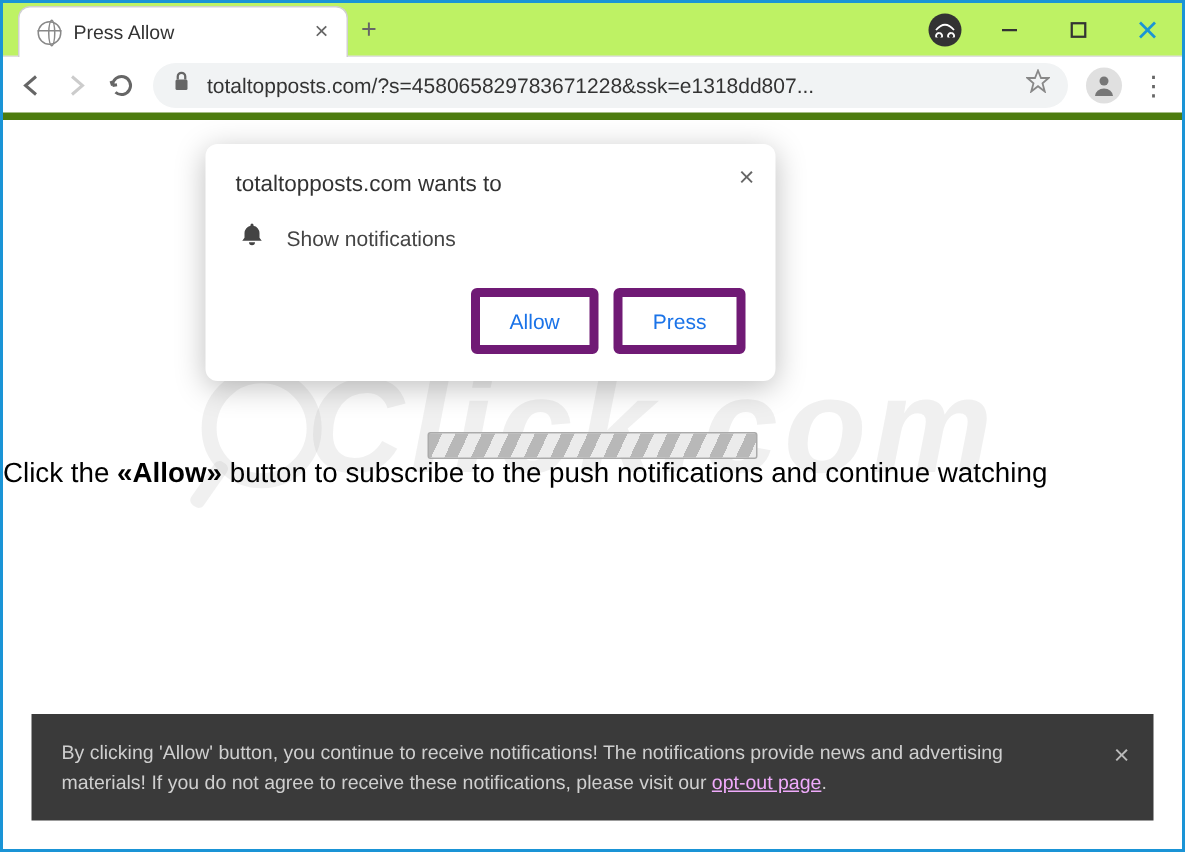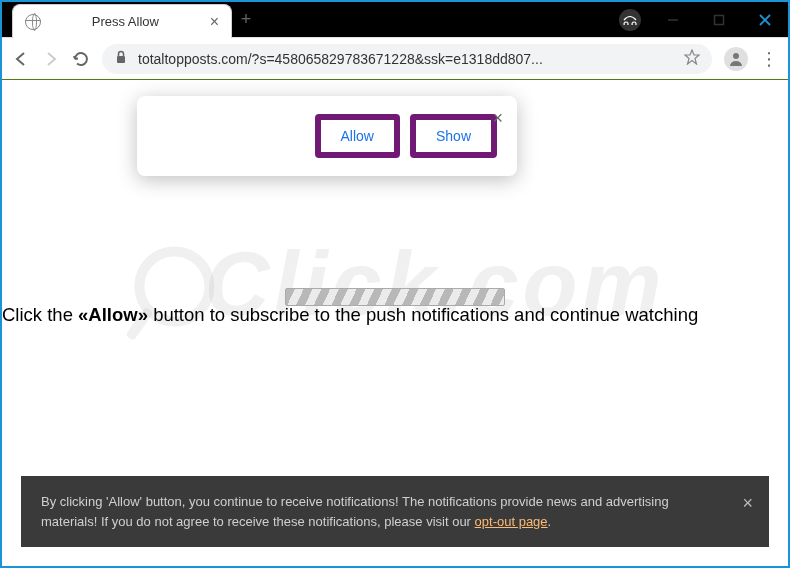--- a/index.html
+++ b/index.html
@@ -1,33 +1,33 @@
 <!DOCTYPE html>
 <html><head>
   <meta charset="utf-8">
   <style>
     * { margin: 0; padding: 0; box-sizing: border-box; font-family: 'Segoe UI', Arial, sans-serif; }
     body { width: 790px; height: 568px; background: #fff; position: relative; overflow: hidden; border: 2px solid #1a94d6; }
     
-    .titlebar { height: 36px; background: #000000; display: flex; align-items: stretch; border-bottom: 1px solid #e0e0e0; text-align: center; }
+    .titlebar { height: 36px; background: #bef264; display: flex; align-items: stretch; border-bottom: 1px solid #e0e0e0; }
     .tab { display: flex; align-items: center; height: 34px; margin-top: 2px; margin-left: 10px; padding: 0 12px; background: #fff; border: 1px solid #d0d0d0; border-bottom: none; border-radius: 8px 8px 0 0; min-width: 220px; gap: 8px; }
     .globe-icon { width: 16px; height: 16px; border: 1.5px solid #888; border-radius: 50%; position: relative; flex-shrink: 0; }
     .globe-icon::before { content: ''; position: absolute; top: -1.5px; left: 5.5px; width: 3px; height: 16px; border: 1.5px solid #888; border-radius: 50%; }
     .globe-icon::after { content: ''; position: absolute; top: 5.5px; left: -1.5px; width: 16px; height: 3px; border-top: 1.5px solid #888; }
     .tab-title { font-size: 13px; color: #333; flex: 1; }
     .tab-close { font-size: 16px; color: #666; cursor: pointer; }
     .newtab { display: flex; align-items: center; justify-content: center; width: 28px; font-size: 18px; color: #666; cursor: pointer; }
     .titlebar-spacer { flex: 1; }
     .incognito { display: flex; align-items: center; justify-content: center; width: 40px; }
     .incognito-badge { width: 22px; height: 22px; background: #333; border-radius: 50%; display: flex; align-items: center; justify-content: center; color: #fff; font-size: 10px; }
     .win-controls { display: flex; }
     .win-btn { width: 46px; display: flex; align-items: center; justify-content: center; color: #333; cursor: pointer; }
     .win-btn.close { color: #1a94d6; }
     
-    .toolbar { height: 42px; background: #fff; display: flex; align-items: center; padding: 0 10px; gap: 12px; border-bottom: 1px solid #4d7c0f; }
+    .toolbar { height: 42px; background: #fff; display: flex; align-items: center; padding: 0 10px; gap: 12px; border-bottom: 5px solid #4d7c0f; }
     .nav-btn { color: #888; cursor: pointer; display: flex; align-items: center; }
     .nav-btn.disabled { color: #ccc; }
     .addressbar { flex: 1; height: 30px; background: #f1f3f4; border-radius: 15px; display: flex; align-items: center; padding: 0 12px; gap: 10px; }
     .lock { color: #666; }
     .url { font-size: 14px; color: #333; flex: 1; overflow: hidden; white-space: nowrap; text-overflow: ellipsis; }
     .star { color: #888; }
     .avatar { width: 24px; height: 24px; background: #e0e0e0; border-radius: 50%; display: flex; align-items: center; justify-content: center; color: #666; }
     .menu-dots { color: #666; font-size: 18px; cursor: pointer; }
     
     .content { position: relative; height: 410px; background: #fff; }
@@ -43,21 +43,21 @@
     .permission-dialog { position: absolute; top: 16px; left: 135px; width: 380px; background: #fff; border-radius: 8px; box-shadow: 0 4px 20px rgba(0,0,0,0.25); padding: 18px 20px; z-index: 100; }
     .dialog-close { position: absolute; top: 12px; right: 14px; font-size: 18px; color: #666; cursor: pointer; }
     .dialog-title { font-size: 15px; color: #333; margin-bottom: 16px; }
     .notif-row { display: flex; align-items: center; gap: 14px; margin-bottom: 22px; padding-left: 2px; }
     .bell { color: #444; }
     .notif-label { font-size: 14px; color: #444; }
     .dialog-buttons { display: flex; justify-content: flex-end; gap: 10px; }
     .dialog-btn { padding: 8px 20px; border: 6px solid #701a75; border-radius: 4px; background: #fff; color: #1a73e8; font-size: 14px; cursor: pointer; }
     
     .cookie-bar { position: absolute; bottom: 19px; left: 19px; right: 19px; background: #3a3a3a; color: #cfcfcf; padding: 16px 48px 16px 20px; font-size: 13px; line-height: 1.5; }
-    .cookie-bar a { color: #fdba74; text-decoration: underline; }
+    .cookie-bar a { color: #f0abfc; text-decoration: underline; }
     .cookie-close { position: absolute; top: 14px; right: 16px; color: #bbb; font-size: 18px; cursor: pointer; }
   </style>
 </head>
 <body>
 
 <div class="titlebar">
   <div class="tab">
     <span class="globe-icon"></span>
     <span class="tab-title">Press Allow</span>
     <span class="tab-close">×</span>
@@ -129,23 +129,30 @@
 <div class="content">
   <div class="watermark"><span class="magnify"></span><span>Click.com</span></div>
 
   <div class="loading-bar"></div>
   <div class="instruction">
     <span>Click the </span><b>«Allow»</b><span> button to subscribe to the push notifications and continue watching</span>
   </div>
 
   <div class="permission-dialog">
     <span class="dialog-close">×</span>
+    <div class="dialog-title">totaltopposts.com wants to</div>
+    <div class="notif-row">
+      <span class="bell"><svg width="18" height="18">
+            <path d="M9 2 a1 1 0 0 1 1 1 v0.5 a5 5 0 0 1 4 5 v3 l1.5 2 h-13 l1.5 -2 v-3 a5 5 0 0 1 4 -5 v-0.5 a1 1 0 0 1 1 -1 Z M7 14.5 a2 2 0 0 0 4 0" fill="#444"></path>
+          </svg></span>
+      <span class="notif-label">Show notifications</span>
+    </div>
     <div class="dialog-buttons">
       <button class="dialog-btn">Allow</button>
-      <button class="dialog-btn">Show</button>
+      <button class="dialog-btn">Press</button>
     </div>
   </div>
 </div>
 
 <div class="cookie-bar">
   <span class="cookie-close">×</span>
   <span>By clicking 'Allow' button, you continue to receive notifications! The notifications provide news and advertising materials! If you do not agree to receive these notifications, please visit our </span><a href="#">opt-out page</a><span>.</span>
 </div>
 
 </body></html>

